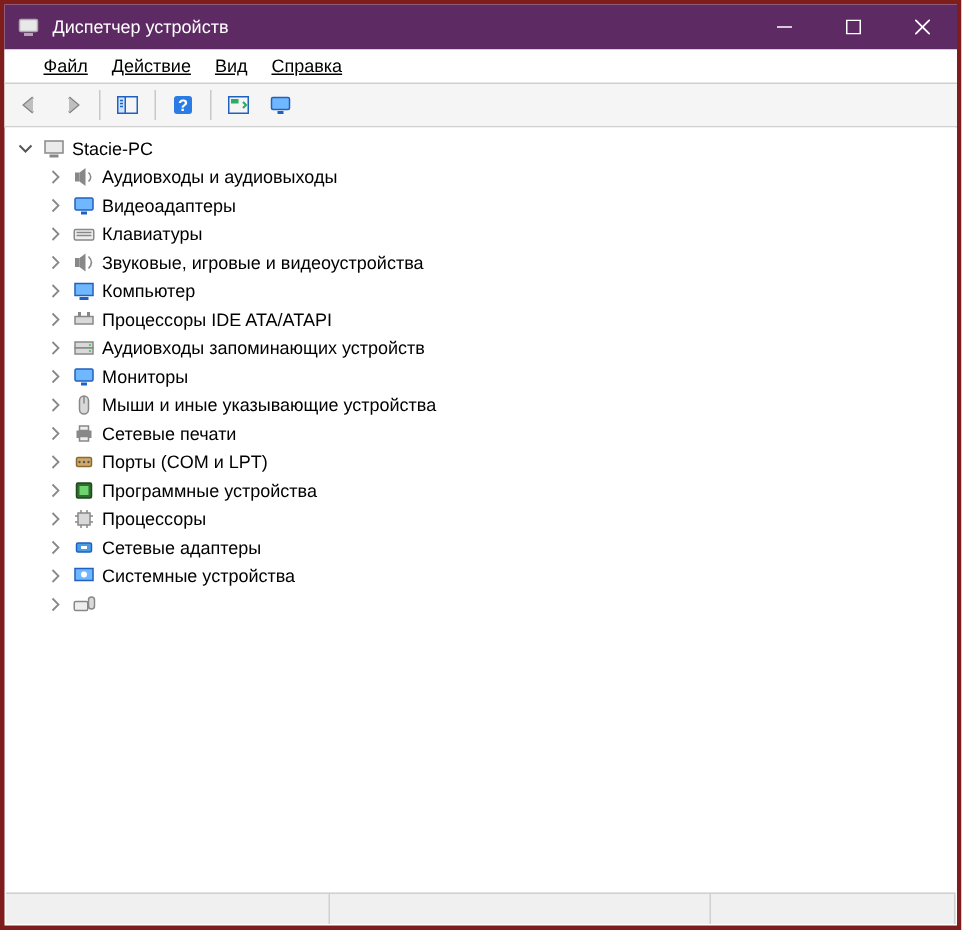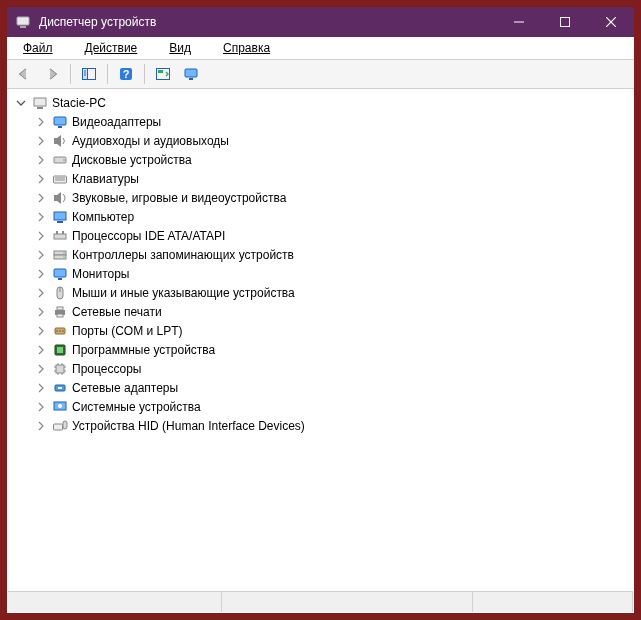--- a/index.html
+++ b/index.html
@@ -1,26 +1,26 @@
 <!DOCTYPE html>
 <html><head>
 <meta charset="utf-8">
 <style>
   html,body{margin:0;padding:0;font-family:"Segoe UI",Tahoma,sans-serif;font-size:12px;background:#fff;color:#000}
-  .window{width:641px;height:620px;box-sizing:border-box;position:relative;background:#fff;border:7px solid #7f1d1d}
+  .window{width:641px;height:620px;box-sizing:border-box;position:relative;background:#fff;border:3px solid #7f1d1d}
   
   .titlebar{height:30px;background:#5e2a64;color:#fff;display:flex;align-items:center;padding-left:8px}
   .titlebar .app-icon{width:16px;height:16px;margin-right:8px;display:flex;align-items:center;justify-content:center}
   .titlebar .app-icon svg{display:block}
   .titlebar .title{flex:1;font-size:12px}
   .win-controls{display:flex;height:100%}
   .win-btn{width:46px;height:100%;display:flex;align-items:center;justify-content:center;color:#fff}
   .win-btn svg{display:block}
   
-  .menubar{height:22px;background:#fff;border-bottom:1px solid #d0d0d0;display:flex;align-items:center;padding:0 10px;gap:20px}
+  .menubar{height:22px;background:#fff;border-bottom:1px solid #d0d0d0;display:flex;align-items:center;padding:0 20px;gap:4px}
   .menu-item{padding:2px 6px;font-size:12px}
   .menu-item .ul{text-decoration:underline}
   
   .toolbar{height:28px;background:#f5f5f5;border-bottom:1px solid #d0d0d0;display:flex;align-items:center;padding:0 4px;gap:2px}
   .tbtn{width:24px;height:22px;display:flex;align-items:center;justify-content:center;border:1px solid transparent;border-radius:2px}
   .tsep{width:1px;height:20px;background:#c8c8c8;margin:0 3px}
   
   .tree-wrap{position:absolute;left:1px;right:1px;top:82px;bottom:22px;overflow:auto;background:#fff}
   .tree{padding:4px 0 4px 6px}
   .node{white-space:nowrap}
@@ -144,58 +144,42 @@
         <div class="children" id="children">
             <div class="node">
               <div class="row">
                 <span class="expander">
                   <svg width="10" height="10" viewBox="0 0 10 10">
                     <path d="M3 1 L7 5 L3 9" fill="none" stroke="#888" stroke-width="1.2"></path>
                   </svg>
                 </span>
                 <span class="node-icon">
                   <svg width="16" height="16" viewBox="0 0 16 16">
-                    <rect x="2" y="3" width="12" height="8" rx="1" fill="#6fb8ff" stroke="#2060c0"></rect>
-                    <rect x="6" y="12" width="4" height="2" fill="#2060c0"></rect>
-                  </svg>
-                </span>
-                <span class="node-label">Видеоадаптеры</span>
-              </div>
-            </div>
-            <div class="node">
-              <div class="row">
-                <span class="expander">
-                  <svg width="10" height="10" viewBox="0 0 10 10">
-                    <path d="M3 1 L7 5 L3 9" fill="none" stroke="#888" stroke-width="1.2"></path>
-                  </svg>
-                </span>
-                <span class="node-icon">
-                  <svg width="16" height="16" viewBox="0 0 16 16">
                     <rect x="2" y="5" width="3" height="6" fill="#888"></rect>
                     <path d="M5 5 L9 2 L9 14 L5 11 Z" fill="#888"></path>
                     <path d="M11 5 Q14 8 11 11" fill="none" stroke="#888"></path>
                   </svg>
                 </span>
                 <span class="node-label">Аудиовходы и аудиовыходы</span>
               </div>
             </div>
             <div class="node">
               <div class="row">
                 <span class="expander">
                   <svg width="10" height="10" viewBox="0 0 10 10">
                     <path d="M3 1 L7 5 L3 9" fill="none" stroke="#888" stroke-width="1.2"></path>
                   </svg>
                 </span>
                 <span class="node-icon">
                   <svg width="16" height="16" viewBox="0 0 16 16">
-                    <rect x="2" y="5" width="12" height="6" rx="1" fill="#d9d9d9" stroke="#888"></rect>
-                    <circle cx="12" cy="8" r="1" fill="#57d66b"></circle>
-                  </svg>
-                </span>
-                <span class="node-label">Дисковые устройства</span>
+                    <rect x="2" y="3" width="12" height="8" rx="1" fill="#6fb8ff" stroke="#2060c0"></rect>
+                    <rect x="6" y="12" width="4" height="2" fill="#2060c0"></rect>
+                  </svg>
+                </span>
+                <span class="node-label">Видеоадаптеры</span>
               </div>
             </div>
             <div class="node">
               <div class="row">
                 <span class="expander">
                   <svg width="10" height="10" viewBox="0 0 10 10">
                     <path d="M3 1 L7 5 L3 9" fill="none" stroke="#888" stroke-width="1.2"></path>
                   </svg>
                 </span>
                 <span class="node-icon">
@@ -266,21 +250,21 @@
                   </svg>
                 </span>
                 <span class="node-icon">
                   <svg width="16" height="16" viewBox="0 0 16 16">
                     <rect x="2" y="4" width="12" height="4" fill="#d9d9d9" stroke="#888"></rect>
                     <rect x="2" y="8" width="12" height="4" fill="#d9d9d9" stroke="#888"></rect>
                     <circle cx="12" cy="6" r="0.8" fill="#5bcf6e"></circle>
                     <circle cx="12" cy="10" r="0.8" fill="#5bcf6e"></circle>
                   </svg>
                 </span>
-                <span class="node-label">Контроллеры запоминающих устройств</span>
+                <span class="node-label">Аудиовходы запоминающих устройств</span>
               </div>
             </div>
             <div class="node">
               <div class="row">
                 <span class="expander">
                   <svg width="10" height="10" viewBox="0 0 10 10">
                     <path d="M3 1 L7 5 L3 9" fill="none" stroke="#888" stroke-width="1.2"></path>
                   </svg>
                 </span>
                 <span class="node-icon">
@@ -420,21 +404,20 @@
                   <svg width="10" height="10" viewBox="0 0 10 10">
                     <path d="M3 1 L7 5 L3 9" fill="none" stroke="#888" stroke-width="1.2"></path>
                   </svg>
                 </span>
                 <span class="node-icon">
                   <svg width="16" height="16" viewBox="0 0 16 16">
                     <rect x="1.5" y="6" width="9" height="6" rx="1" fill="#eee" stroke="#888"></rect>
                     <rect x="11" y="3" width="4" height="8" rx="2" fill="#d9d9d9" stroke="#888"></rect>
                   </svg>
                 </span>
-                <span class="node-label">Устройства HID (Human Interface Devices)</span>
               </div>
             </div>
           </div>
       </div>
     </div>
   </div>
 
   <div class="statusbar">
     <div class="status-cell"></div>
     <div class="status-cell"></div>

